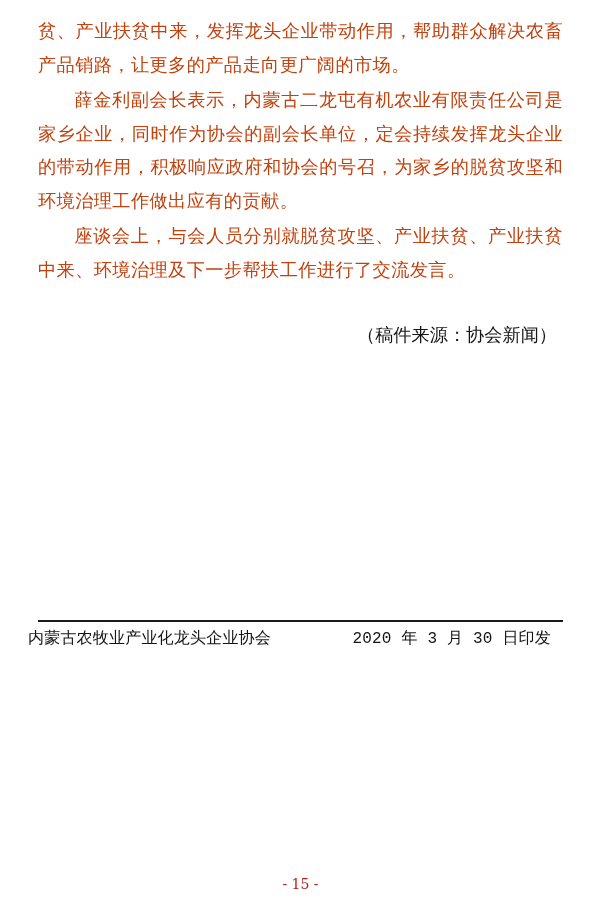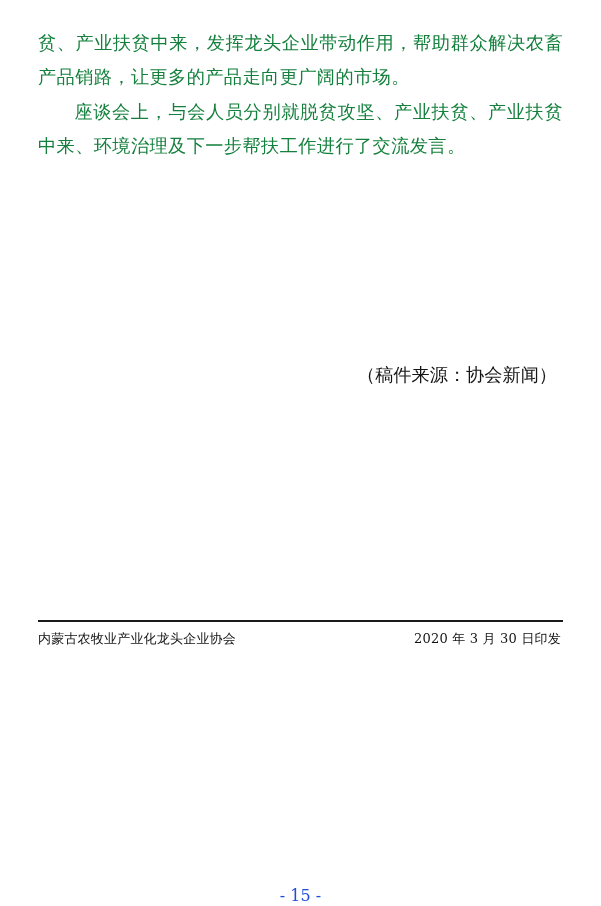--- a/index.html
+++ b/index.html
@@ -28,88 +28,88 @@
     left: 38px;
     top: 10px;
     width: 525px;
   }
   .para {
     font-size: 18.2px;
     line-height: 33.5px;
     letter-spacing: 0.4px;
     text-align: justify;
     text-justify: inter-ideograph;
-    margin: 16px 0 0 0;
-    color: #15803d;
+    margin: 4px 0 0 0;
+    color: #c2410c;
   }
   .para.indent {
     text-indent: 2em;
   }
   .para + .para {
     margin-top: 2px;
   }
   .source-line {
     position: absolute;
     left: 38px;
     top: 318px;
     width: 525px;
     font-size: 18.2px;
     line-height: 33.5px;
     text-align: right;
     padding-right: 6px;
     box-sizing: border-box;
     color: #141414;
-    margin-top: 40px;
   }
   .footer-rule {
     position: absolute;
     left: 38px;
     top: 620px;
     width: 525px;
     height: 2px;
     background: #1a1a1a;
   }
   .footer {
     position: absolute;
-    left: 38px;
+    left: 28px;
     top: 626px;
     width: 525px;
     display: flex;
     justify-content: space-between;
     align-items: baseline;
-    font-size: 13px;
+    font-size: 16px;
     line-height: 26px;
     color: #141414;
+    font-family: Liberation Mono, monospace;
   }
   .footer-left {
     letter-spacing: 0.2px;
   }
   .footer-right {
     letter-spacing: 0.2px;
     padding-right: 2px;
   }
   .page-number {
     position: absolute;
     left: 0;
     top: 876px;
     width: 601px;
     text-align: center;
-    font-size: 16px;
-    color: #1d4ed8;
+    font-size: 14px;
+    color: #b91c1c;
     font-family: "DejaVu Serif", "Liberation Serif", serif;
-    margin-top: 10px;
   }
 </style>
 </head>
 <body>
 
 <div class="page">
 
   <div class="body-text">
     <p class="para">贫、产业扶贫中来，发挥龙头企业带动作用，帮助群众解决农畜产品销路，让更多的产品走向更广阔的市场。</p>
+    <p class="para indent">薛金利副会长表示，内蒙古二龙屯有机农业有限责任公司是家乡企业，同时作为协会的副会长单位，定会持续发挥龙头企业的带动作用，积极响应政府和协会的号召，为家乡的脱贫攻坚和环境治理工作做出应有的贡献。</p>
     <p class="para indent">座谈会上，与会人员分别就脱贫攻坚、产业扶贫、产业扶贫中来、环境治理及下一步帮扶工作进行了交流发言。</p>
   </div>
 
   <div class="source-line">（稿件来源：协会新闻）</div>
 
   <div class="footer-rule"></div>
 
   <div class="footer">
     <span class="footer-left">内蒙古农牧业产业化龙头企业协会</span>
     <span class="footer-right">2020 年 3 月 30 日印发</span>

